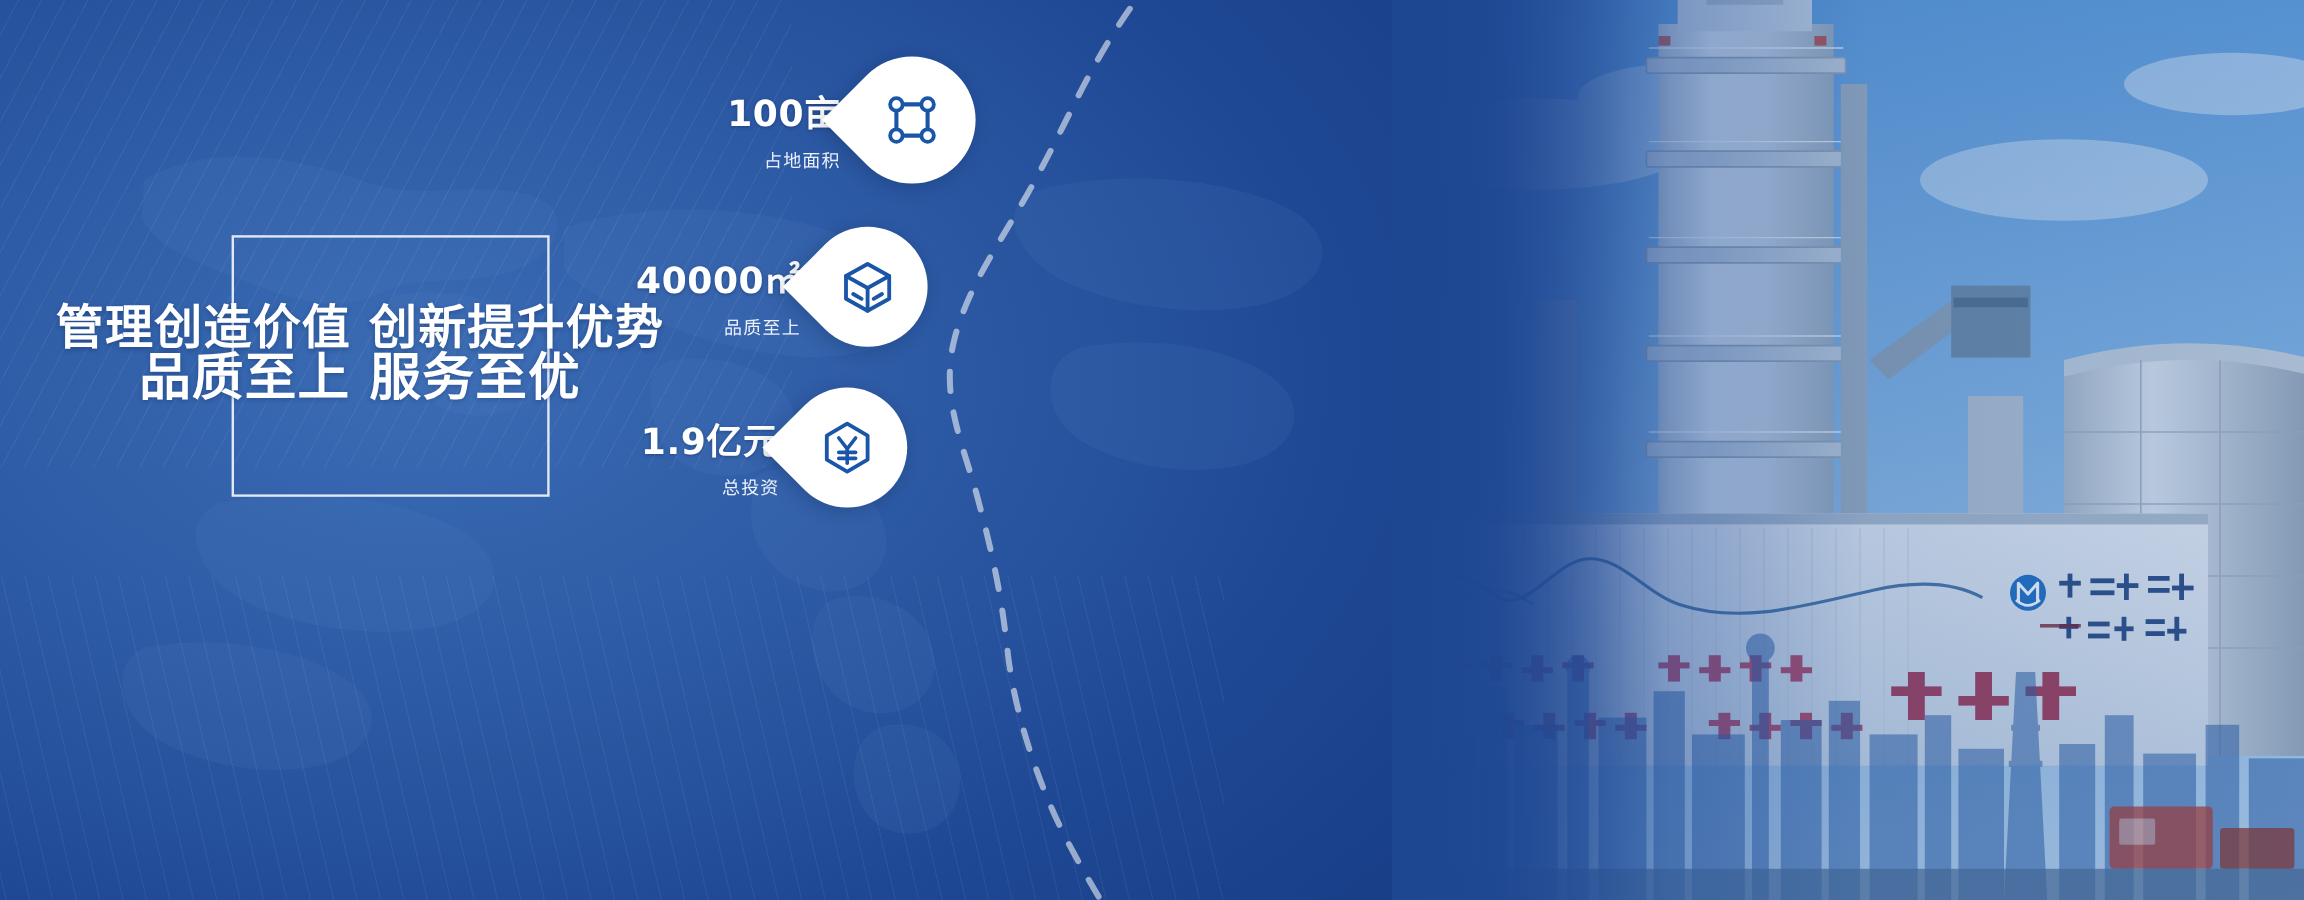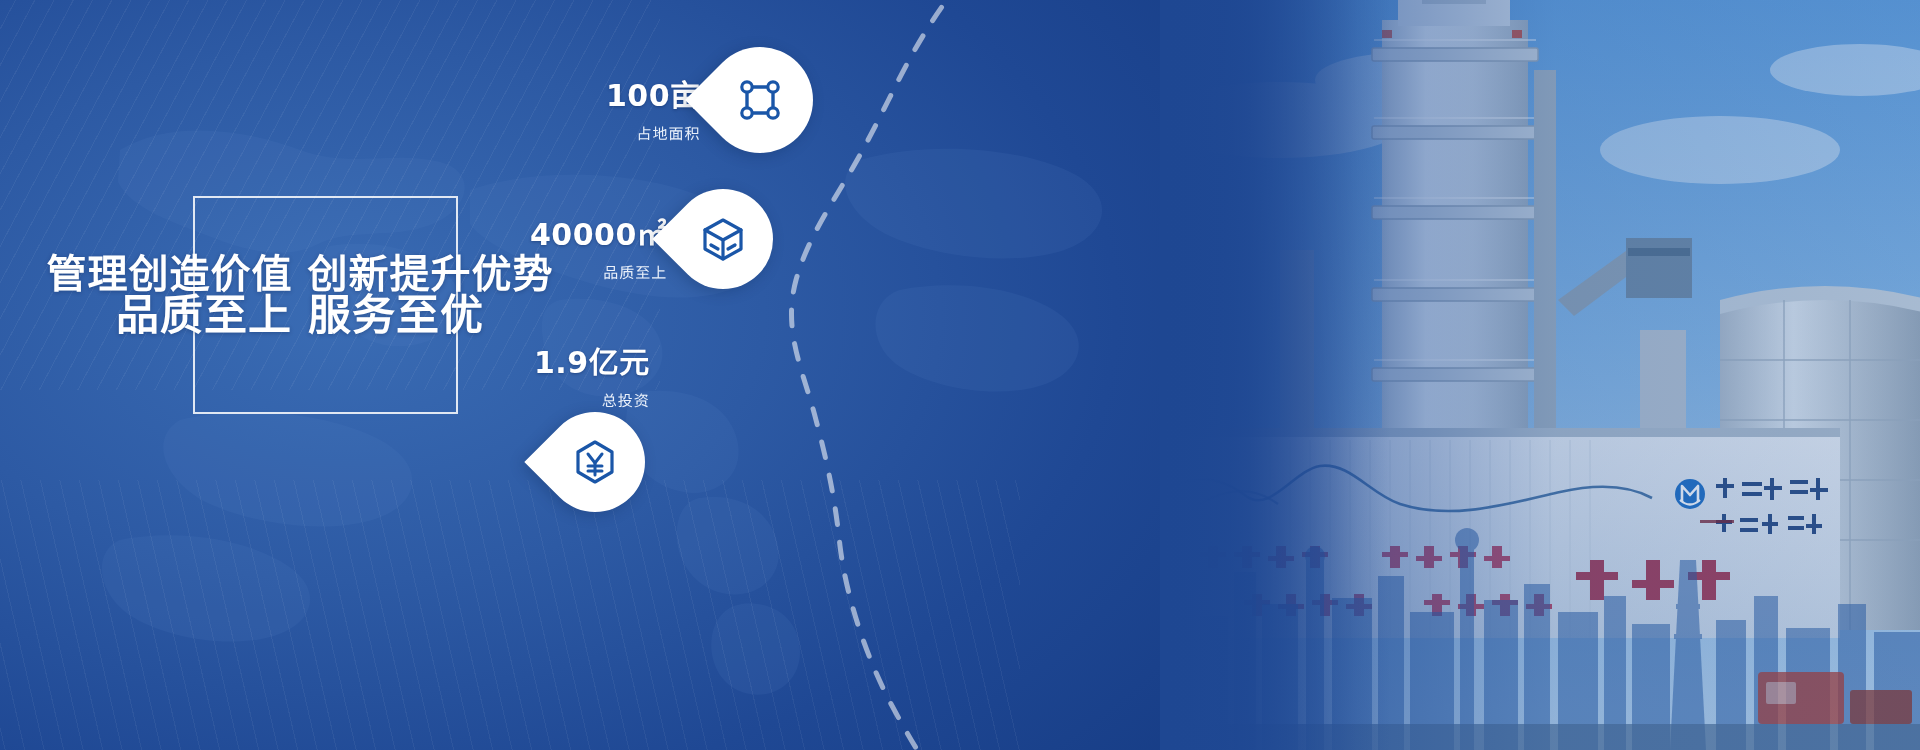--- a/index.html
+++ b/index.html
@@ -105,21 +105,21 @@
     box-shadow:0 4px 14px rgba(8,30,70,.25);
   }
   .pin .glyph{
     position:absolute;inset:0;display:flex;align-items:center;justify-content:center;
   }
   .pin .glyph svg{display:block;}
 
   
   .stat-1{left:606px;top:47px;}
   .stat-2{left:530px;top:189px;}
-  .stat-3{left:534px;top:323px;flex-direction:column;}
+  .stat-3{left:534px;top:323px;}
   .stat-4{left:602px;top:472px;}
   .stat-1 .pin{width:106px;height:106px;flex-basis:106px;}
   .stat-2 .pin{width:100px;height:100px;flex-basis:100px;}
   .stat-3 .pin{width:100px;height:100px;flex-basis:100px;}
   .stat-4 .pin{width:104px;height:104px;flex-basis:104px;}
 </style>
 </head>
 <body>
 
 <div class="banner">

